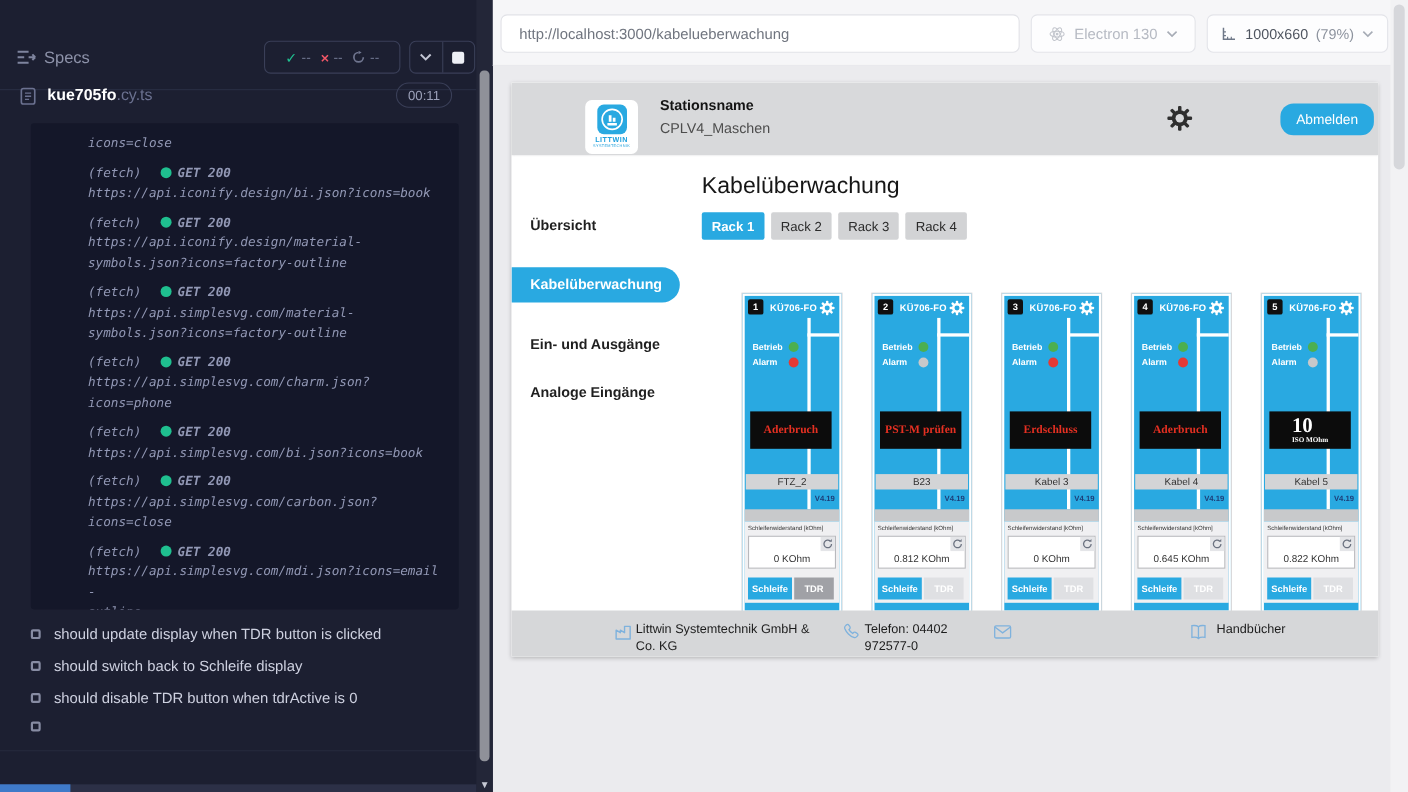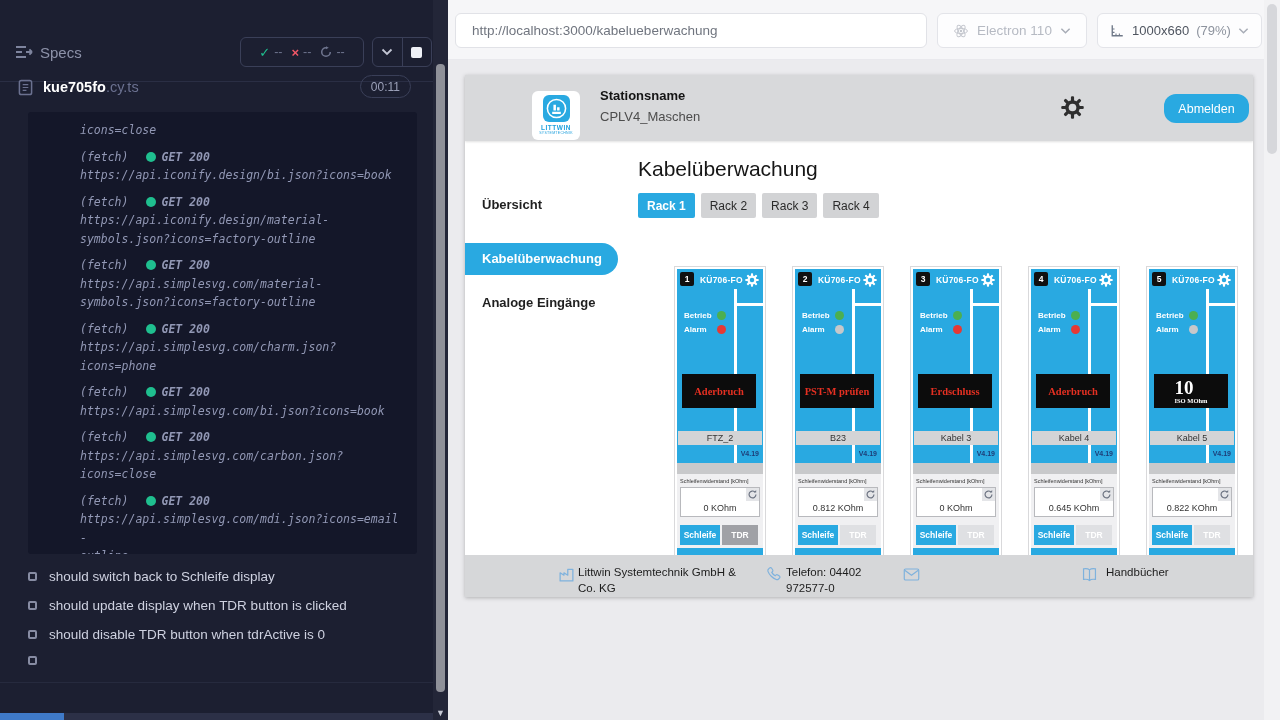--- a/index.html
+++ b/index.html
@@ -292,26 +292,26 @@
               <div>https://api.simplesvg.com/mdi.json?icons=email-</div>
               <div>outline</div>
             </div>
   </div>
 </div>
     </div>
 
     <ul class="rn-tests" id="test-list">
   <li class="test-item">
     <span class="test-box"></span>
-    <span class="test-label">should switch back to Schleife display</span>
+    <span class="test-label">should update display when TDR button is clicked</span>
   </li>
 
   <li class="test-item">
     <span class="test-box"></span>
-    <span class="test-label">should update display when TDR button is clicked</span>
+    <span class="test-label">should switch back to Schleife display</span>
   </li>
 
   <li class="test-item">
     <span class="test-box"></span>
     <span class="test-label">should disable TDR button when tdrActive is 0</span>
   </li>
 
   <li class="test-item">
     <span class="test-box"></span>
   </li>
@@ -334,21 +334,21 @@
         </div>
       <div class="browser-select">
         <span class="eicon">
           <svg viewBox="0 0 20 20">
               <circle cx="10" cy="10" r="1.6" fill="currentColor"></circle>
               <ellipse cx="10" cy="10" rx="8" ry="3.3" fill="none" stroke="currentColor" stroke-width="1.2"></ellipse>
               <ellipse cx="10" cy="10" rx="8" ry="3.3" fill="none" stroke="currentColor" stroke-width="1.2" transform="rotate(60 10 10)"></ellipse>
               <ellipse cx="10" cy="10" rx="8" ry="3.3" fill="none" stroke="currentColor" stroke-width="1.2" transform="rotate(120 10 10)"></ellipse>
             </svg>
         </span>
-        <span>Electron 110</span>
+        <span>Electron 130</span>
         <span class="chev">
             <svg viewBox="0 0 12 8">
               <path d="M1.5 1.5 6 6l4.5-4.5" fill="none" stroke="currentColor" stroke-width="1.6"></path>
             </svg>
           </span>
       </div>
       <div class="viewport-select">
         <span class="ricon">
           <svg viewBox="0 0 20 20">
               <path d="M3 3v14h14" fill="none" stroke="currentColor" stroke-width="1.8"></path>
@@ -392,20 +392,21 @@
             </svg>
         </button>
         <button class="logout-btn">Abmelden</button>
       </header>
 
       <nav class="app-nav" id="nav-box">
   <div class="nav-item n0"><span>Übersicht</span></div>
 
   <div class="nav-item n1 active"><span>Kabelüberwachung</span></div>
 
+  <div class="nav-item n2"><span>Ein- und Ausgänge</span></div>
 
   <div class="nav-item n3"><span>Analoge Eingänge</span></div>
 </nav>
 
       <h1 class="app-title">Kabelüberwachung</h1>
       <div class="rack-tabs" id="rack-box">
   <button class="rack-tab active">Rack 1</button>
 
   <button class="rack-tab">Rack 2</button>
 

